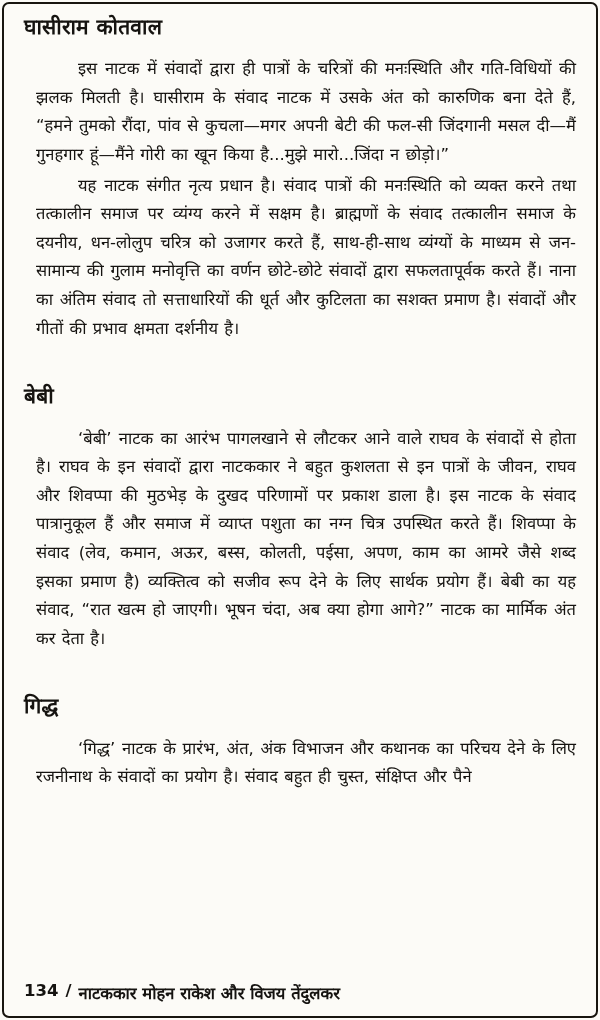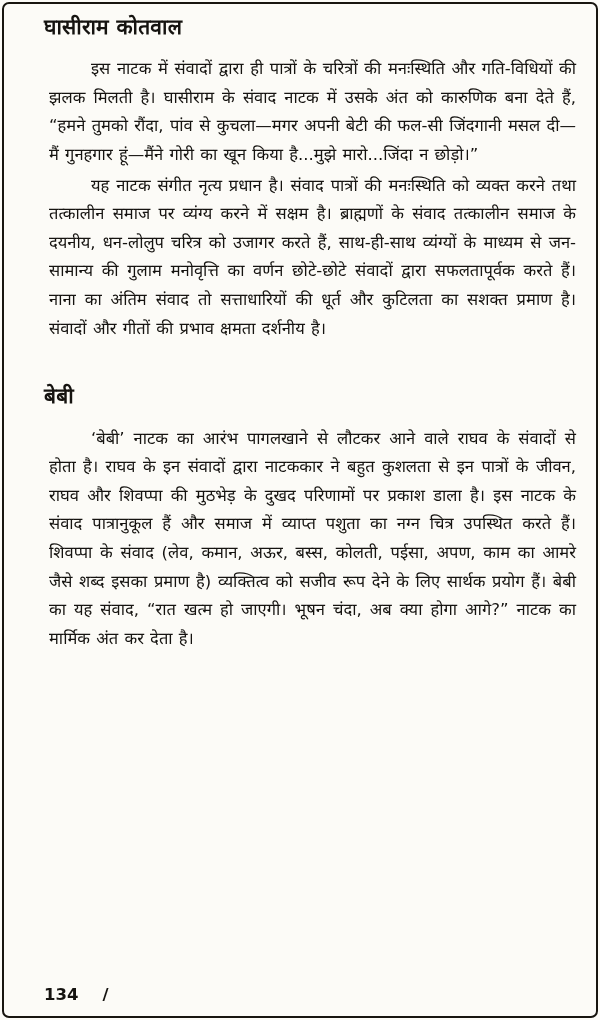--- a/index.html
+++ b/index.html
@@ -10,21 +10,20 @@
   .page {
     position: relative;
     width: 600px;
     height: 1020px;
     margin: 0 auto;
     background: #fcfbf7;
     box-sizing: border-box;
     overflow: hidden;
     font-family: "DejaVu Sans", sans-serif;
     color: #151310;
-    padding-left: 20px;
   }
   .scan-frame {
     position: absolute;
     inset: 2px;
     border: 2px solid #18150f;
     border-radius: 7px;
     pointer-events: none;
   }
   .content {
     position: relative;
@@ -40,32 +39,32 @@
     line-height: 1.3;
   }
   section.later h1.section-heading {
     margin-top: 40px;
   }
   p.body-para {
     font-size: 16.5px;
     line-height: 28.6px;
     text-align: justify;
     text-indent: 42px;
-    margin: 0 0 2px 5px;
+    margin: 0 0 2px 12px;
     word-spacing: 1px;
   }
   .page-footer {
     position: absolute;
     left: 24px;
     right: 24px;
     bottom: 16px;
     font-size: 16.5px;
     font-weight: 700;
     display: flex;
-    gap: 24px;
+    gap: 7px;
     align-items: flex-start;
     white-space: nowrap;
   }
 </style>
 </head>
 <body>
 
 <div class="page">
   <div class="scan-frame"></div>
   <div class="content">
@@ -74,20 +73,25 @@
       <h1 class="section-heading">घासीराम कोतवाल</h1>
       <p class="body-para">इस नाटक में संवादों द्वारा ही पात्रों के चरित्रों की मनःस्थिति और गति-विधियों की झलक मिलती है। घासीराम के संवाद नाटक में उसके अंत को कारुणिक बना देते हैं, “हमने तुमको रौंदा, पांव से कुचला—मगर अपनी बेटी की फल-सी जिंदगानी मसल दी—मैं गुनहगार हूं—मैंने गोरी का खून किया है...मुझे मारो...जिंदा न छोड़ो।”</p>
       <p class="body-para">यह नाटक संगीत नृत्य प्रधान है। संवाद पात्रों की मनःस्थिति को व्यक्त करने तथा तत्कालीन समाज पर व्यंग्य करने में सक्षम है। ब्राह्मणों के संवाद तत्कालीन समाज के दयनीय, धन-लोलुप चरित्र को उजागर करते हैं, साथ-ही-साथ व्यंग्यों के माध्यम से जन-सामान्य की गुलाम मनोवृत्ति का वर्णन छोटे-छोटे संवादों द्वारा सफलतापूर्वक करते हैं। नाना का अंतिम संवाद तो सत्ताधारियों की धूर्त और कुटिलता का सशक्त प्रमाण है। संवादों और गीतों की प्रभाव क्षमता दर्शनीय है।</p>
     </section>
 
     <section class="later">
       <h1 class="section-heading">बेबी</h1>
       <p class="body-para">‘बेबी’ नाटक का आरंभ पागलखाने से लौटकर आने वाले राघव के संवादों से होता है। राघव के इन संवादों द्वारा नाटककार ने बहुत कुशलता से इन पात्रों के जीवन, राघव और शिवप्पा की मुठभेड़ के दुखद परिणामों पर प्रकाश डाला है। इस नाटक के संवाद पात्रानुकूल हैं और समाज में व्याप्त पशुता का नग्न चित्र उपस्थित करते हैं। शिवप्पा के संवाद (लेव, कमान, अऊर, बस्स, कोलती, पईसा, अपण, काम का आमरे जैसे शब्द इसका प्रमाण है) व्यक्तित्व को सजीव रूप देने के लिए सार्थक प्रयोग हैं। बेबी का यह संवाद, “रात खत्म हो जाएगी। भूषन चंदा, अब क्या होगा आगे?” नाटक का मार्मिक अंत कर देता है।</p>
     </section>
 
+    <section class="later">
+      <h1 class="section-heading">गिद्ध</h1>
+      <p class="body-para">‘गिद्ध’ नाटक के प्रारंभ, अंत, अंक विभाजन और कथानक का परिचय देने के लिए रजनीनाथ के संवादों का प्रयोग है। संवाद बहुत ही चुस्त, संक्षिप्त और पैने</p>
+    </section>
 
     <footer class="page-footer">
       <span>134</span>
       <span>/</span>
+      <span>नाटककार मोहन राकेश और विजय तेंदुलकर</span>
     </footer>
 
   </div>
 </div>
 
 </body></html>

